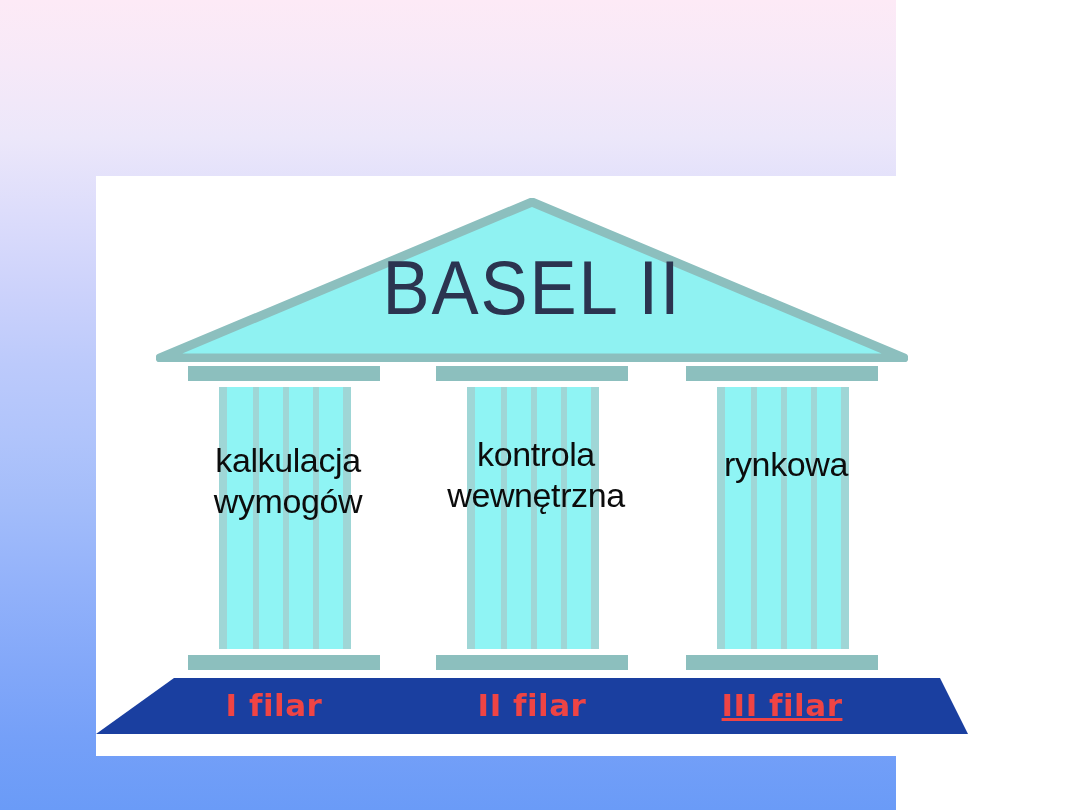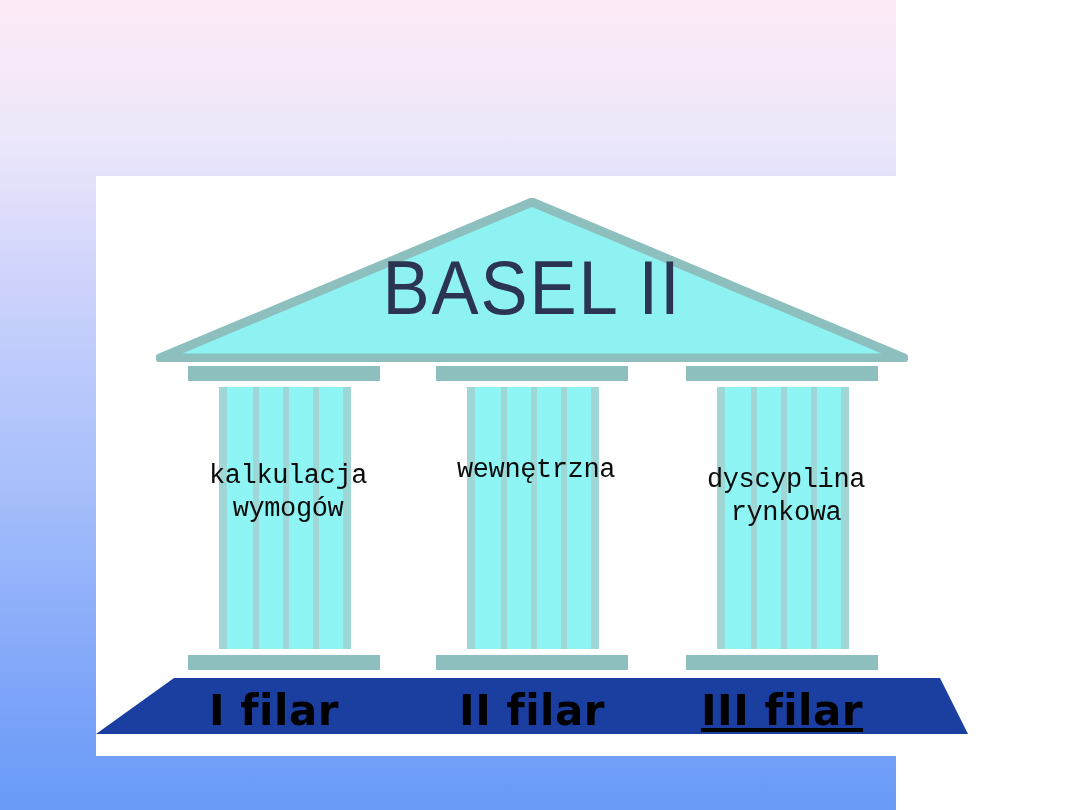--- a/index.html
+++ b/index.html
@@ -108,27 +108,26 @@
         #9fd6d6 94px, #9fd6d6 100px,
         #8ff4f4 100px, #8ff4f4 124px,
         #9fd6d6 124px, #9fd6d6 132px);
   }
 
   
   .caption {
     position: absolute;
     width: 300px;
     text-align: center;
-    font-family: Liberation Mono, monospace;
-    font-size: 27px;
+    font-family: Liberation Sans, sans-serif;
+    font-size: 34px;
     font-weight: 400;
     color: #0c0c0c;
     line-height: 1.22;
     letter-spacing: -0.4px;
-    margin-top: 20px;
   }
   .cap1 { left: 42px;  top: 264px; }
   .cap2 { left: 290px; top: 258px; }
   .cap3 { left: 540px; top: 268px; }
 
   
   .stylobate-wrap {
     position: absolute;
     left: 0;
     top: 500px;
@@ -143,23 +142,23 @@
     top: 12px;
     width: 872px;
     height: 42px;
   }
   .pillar-label {
     position: absolute;
     top: 0;
     width: 240px;
     text-align: center;
     font-family: "DejaVu Sans", sans-serif;
-    font-size: 42px;
+    font-size: 31px;
     font-weight: bold;
-    color: #000000;
+    color: #ef4444;
     letter-spacing: 0.5px;
     line-height: 1.1;
   }
   .lbl1 { left: 58px; }
   .lbl2 { left: 316px; }
   .lbl3 { left: 566px; text-decoration: underline; }
 </style>
 </head>
 <body>
 
@@ -191,25 +190,25 @@
       <div class="shaft"></div>
       <div class="plinth"></div>
     </div>
 
     <div class="caption cap1">
       <div>kalkulacja</div>
       <div>wymogów</div>
     </div>
 
     <div class="caption cap2">
+      <div>kontrola</div>
       <div>wewnętrzna</div>
     </div>
 
     <div class="caption cap3">
-      <div>dyscyplina</div>
       <div>rynkowa</div>
     </div>
 
     <div class="stylobate-wrap">
       <svg class="stylobate-svg" width="872" height="62" viewBox="0 0 872 62">
         <polygon points="78,2 844,2 872,58 0,58" fill="#1a3fa0"></polygon>
       </svg>
       <div class="stylobate-labels">
         <div class="pillar-label lbl1">I filar</div>
         <div class="pillar-label lbl2">II filar</div>

